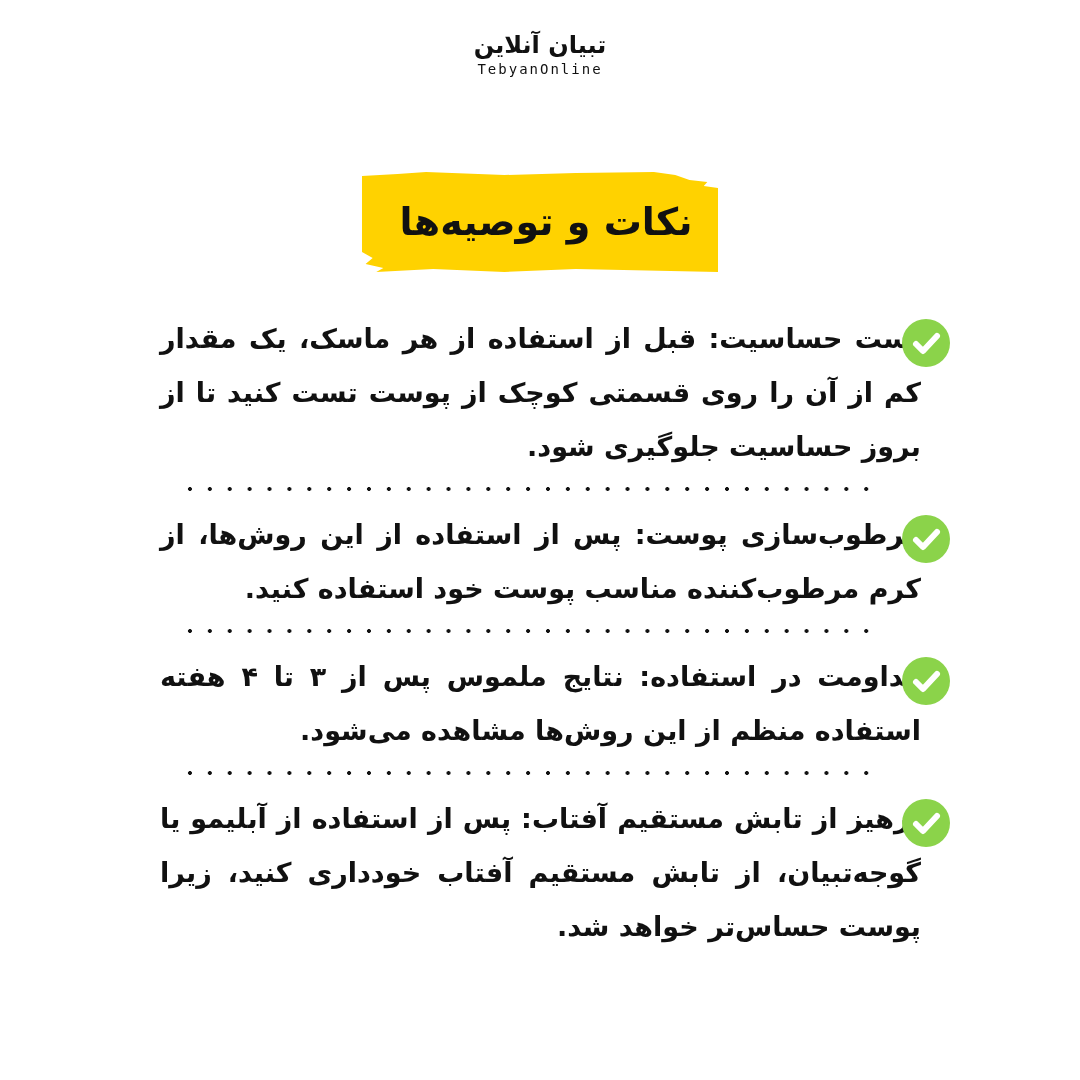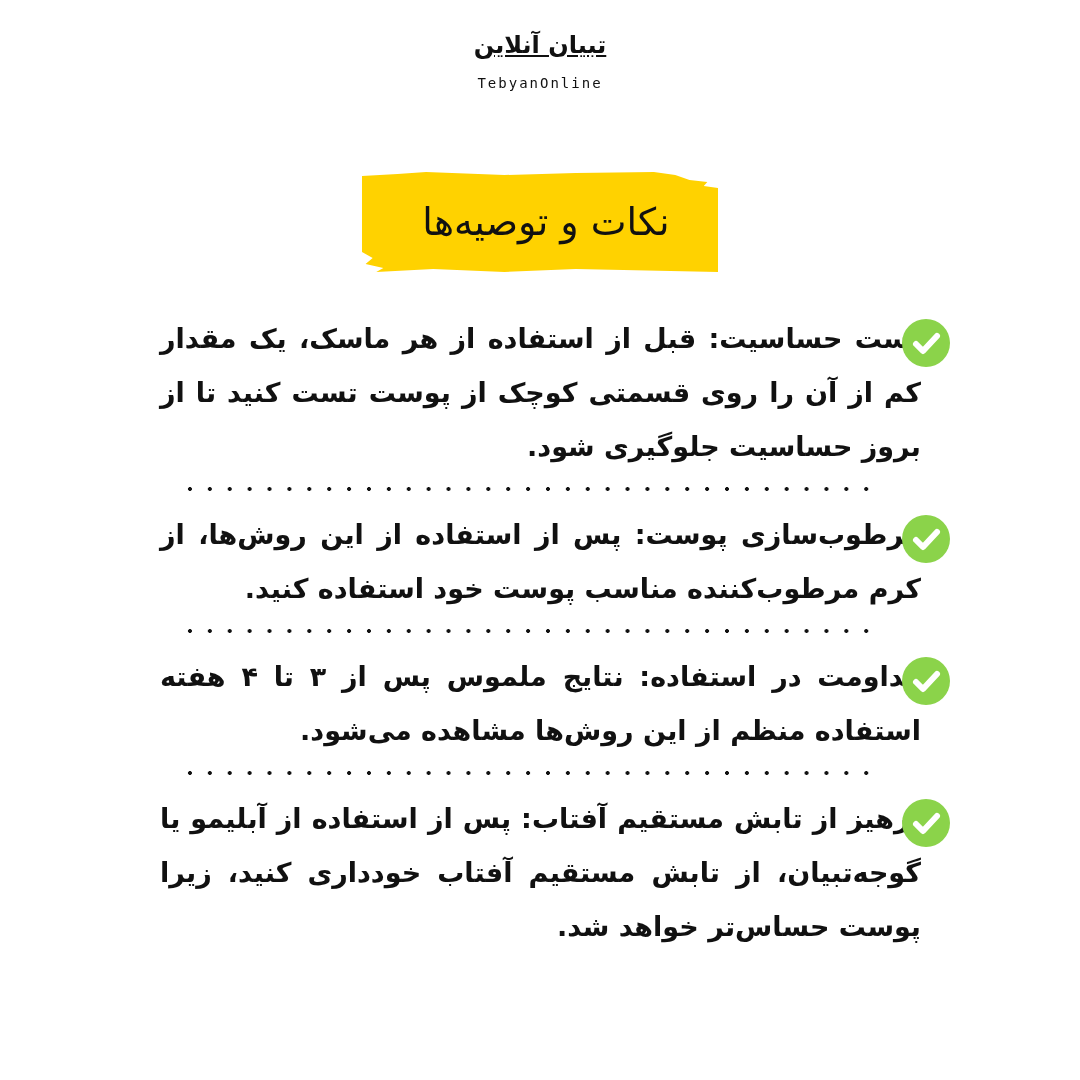--- a/index.html
+++ b/index.html
@@ -23,29 +23,28 @@
       text-align: center;
     }
     .logo-fa {
       font-family: "DejaVu Sans", sans-serif;
       font-weight: bold;
       font-size: 24px;
       line-height: 30px;
       color: #111;
       direction: rtl;
       letter-spacing: -1px;
-      text-decoration: underline;
     }
     .logo-en {
       font-family: "DejaVu Sans Mono", monospace;
       font-size: 14px;
       letter-spacing: 2px;
       color: #111;
       line-height: 18px;
-      margin-top: 14px;
+      margin-top: 0;
     }
     .banner {
       position: absolute;
       left: 362px;
       top: 172px;
       width: 356px;
       height: 100px;
       background: #ffd200;
       clip-path: polygon(0% 4%, 10% 2%, 18% 0%, 40% 3%, 60% 1%, 82% 0%, 88% 3%, 92% 8%, 97% 10%, 96% 14%, 100% 16%, 100% 100%, 60% 97%, 40% 100%, 20% 97%, 4% 100%, 6% 96%, 1% 92%, 3% 86%, 0% 80%);
     }
@@ -53,21 +52,21 @@
       position: absolute;
       left: 362px;
       top: 172px;
       width: 368px;
       height: 100px;
       display: flex;
       align-items: center;
       justify-content: center;
       direction: rtl;
       font-family: "DejaVu Sans", sans-serif;
-      font-weight: normal;
+      font-weight: bold;
       font-size: 38px;
       color: #111;
     }
     .tips {
       position: absolute;
       left: 160px;
       top: 312px;
       width: 800px;
     }
     .tip {

